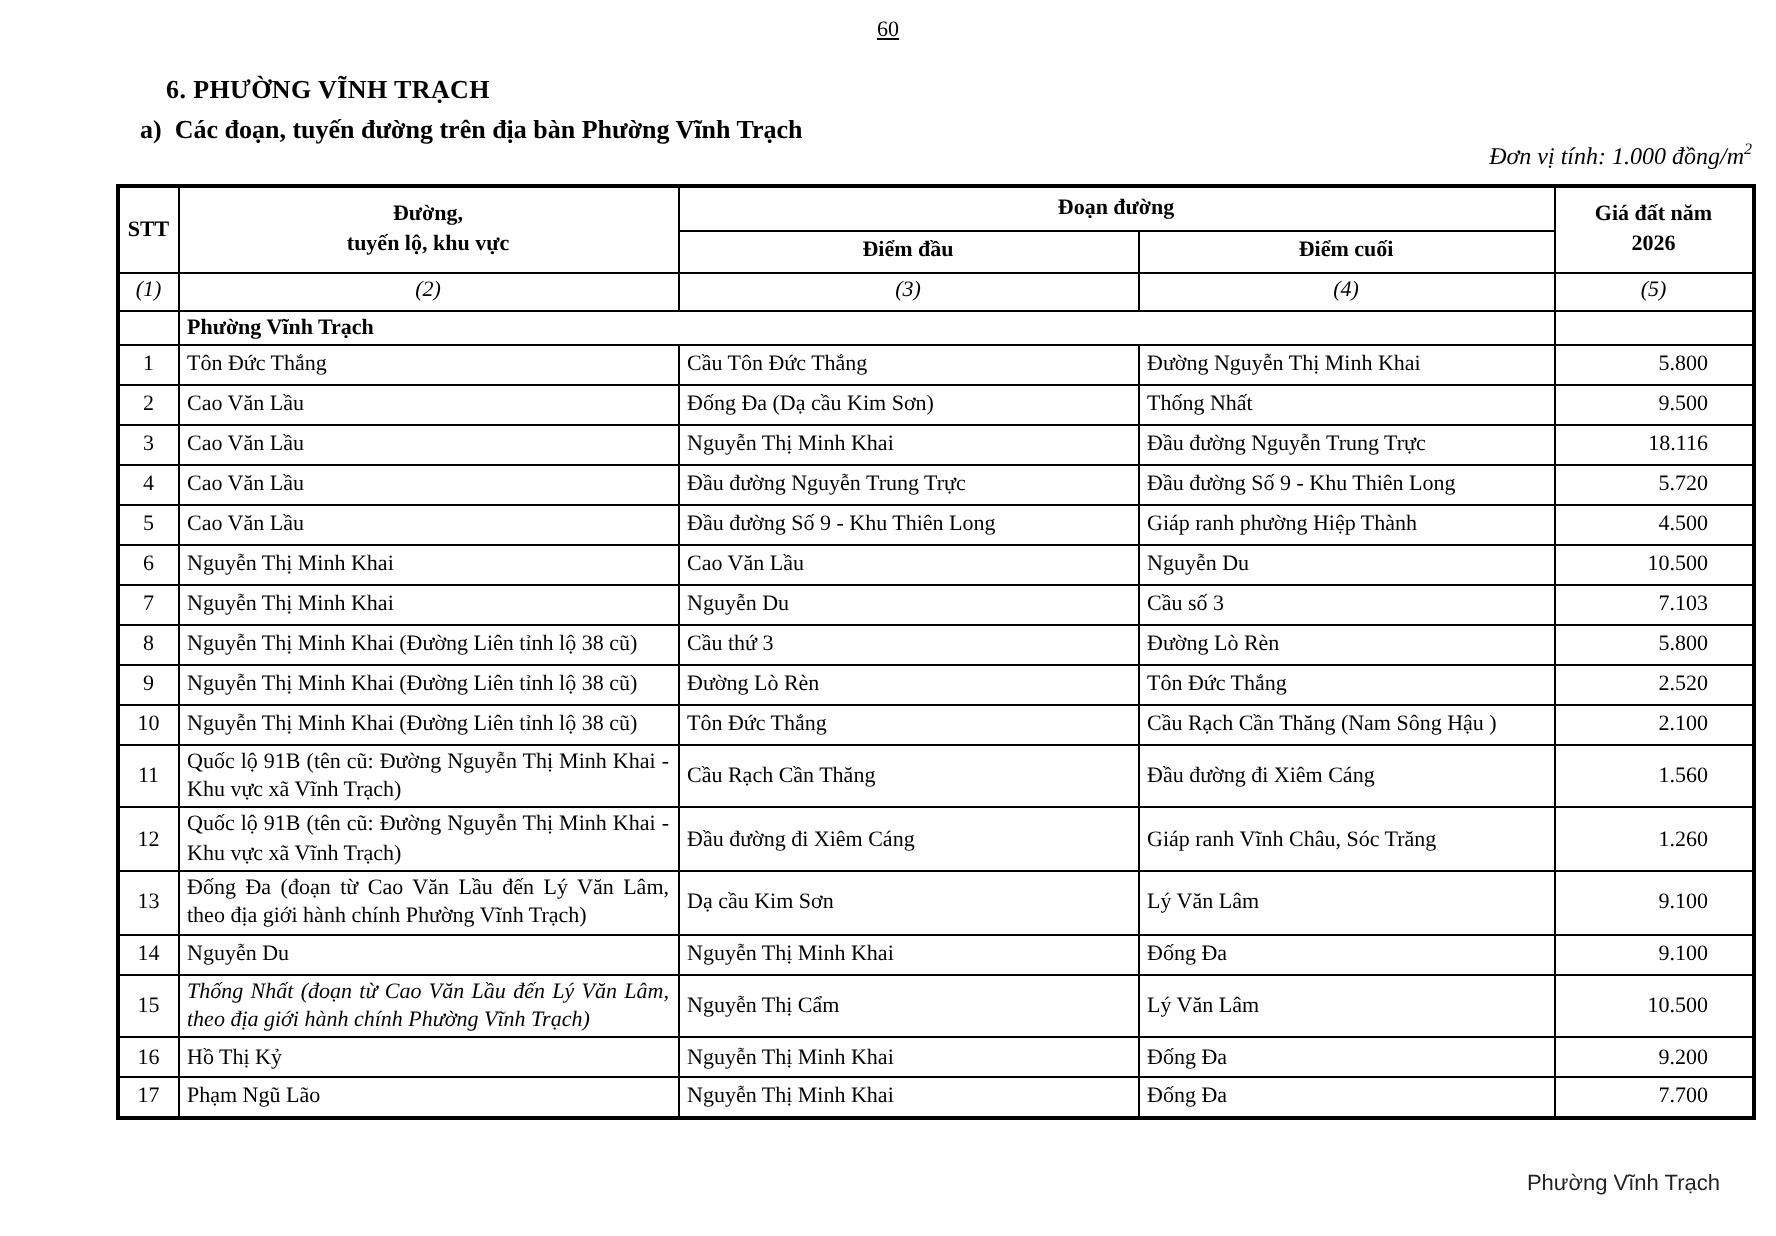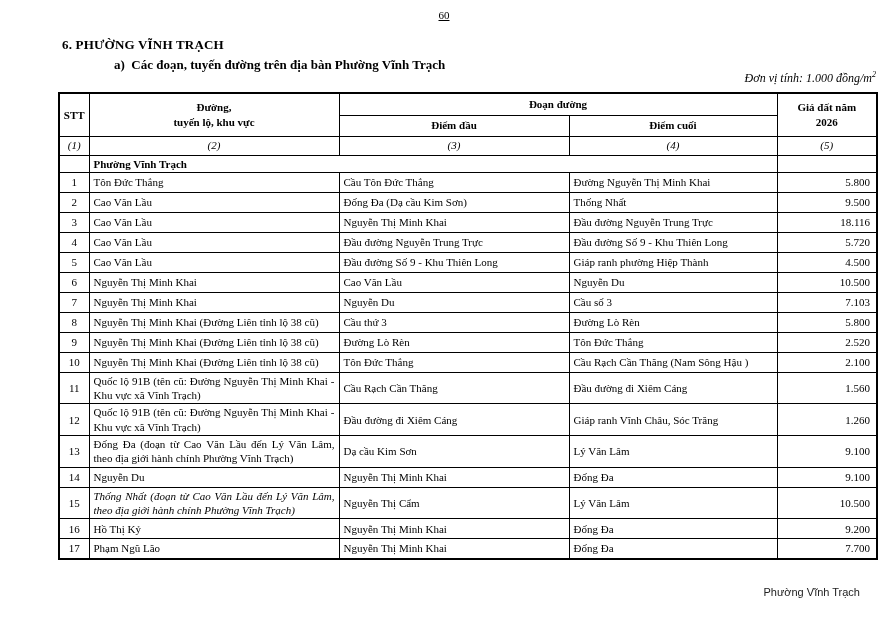--- a/index.html
+++ b/index.html
@@ -6,26 +6,26 @@
   body {
     width:888px; height:618px; background:#ffffff; position:relative;
     font-family:"Liberation Serif", serif; color:#000;
   }
   .page-number {
     position:absolute; top:9px; left:0; right:0; text-align:center;
     font-size:11px;
     text-decoration:underline;
   }
   .heading {
-    position:absolute; left:62px; top:37px;
+    position:absolute; left:83px; top:37px;
     font-size:13px; font-weight:bold; letter-spacing:0.2px;
   }
   .subheading {
     position:absolute; left:70px; top:57px;
-    font-size:13px; font-weight:bold; white-space:pre;margin-left:44px;
+    font-size:13px; font-weight:bold; white-space:pre;
   }
   .unit-note {
     position:absolute; right:12px; top:70px;
     font-size:12px; font-style:italic;
   }
   .unit-note sup { font-size:8px; }
   table.price-table {
     position:absolute; left:58px; top:92px; width:818px;
     border-collapse:collapse; table-layout:fixed;
     border:2px solid #000;
@@ -41,21 +41,21 @@
   tr.head-sub { height:21px;padding-left:44px; }
   tr.index-row { height:19px; }
   tr.index-row td { font-style:italic; text-align:center; }
   tr.group-row { height:16px; }
   tr.group-row td.group-label { font-weight:bold; text-align:left; }
   tbody tr { height:20px; }
   td.c-stt { text-align:center; padding:1px 1px; }
   td.c-road { text-align:justify; }
   td.c-road.italic { font-style:italic;margin-left:14px; }
   td.c-text { text-align:left;margin-left:12px; }
-  td.c-price { text-align:right; padding-right:6px; }
+  td.c-price { text-align:right; padding-right:22px; }
   .doc-footer {
     position:absolute; right:28px; top:586px;
     font-family:"Liberation Sans", sans-serif;
     font-size:11px; color:#222;
   }
 </style>
 </head>
 <body>
 
 <div class="page-number">60</div>

